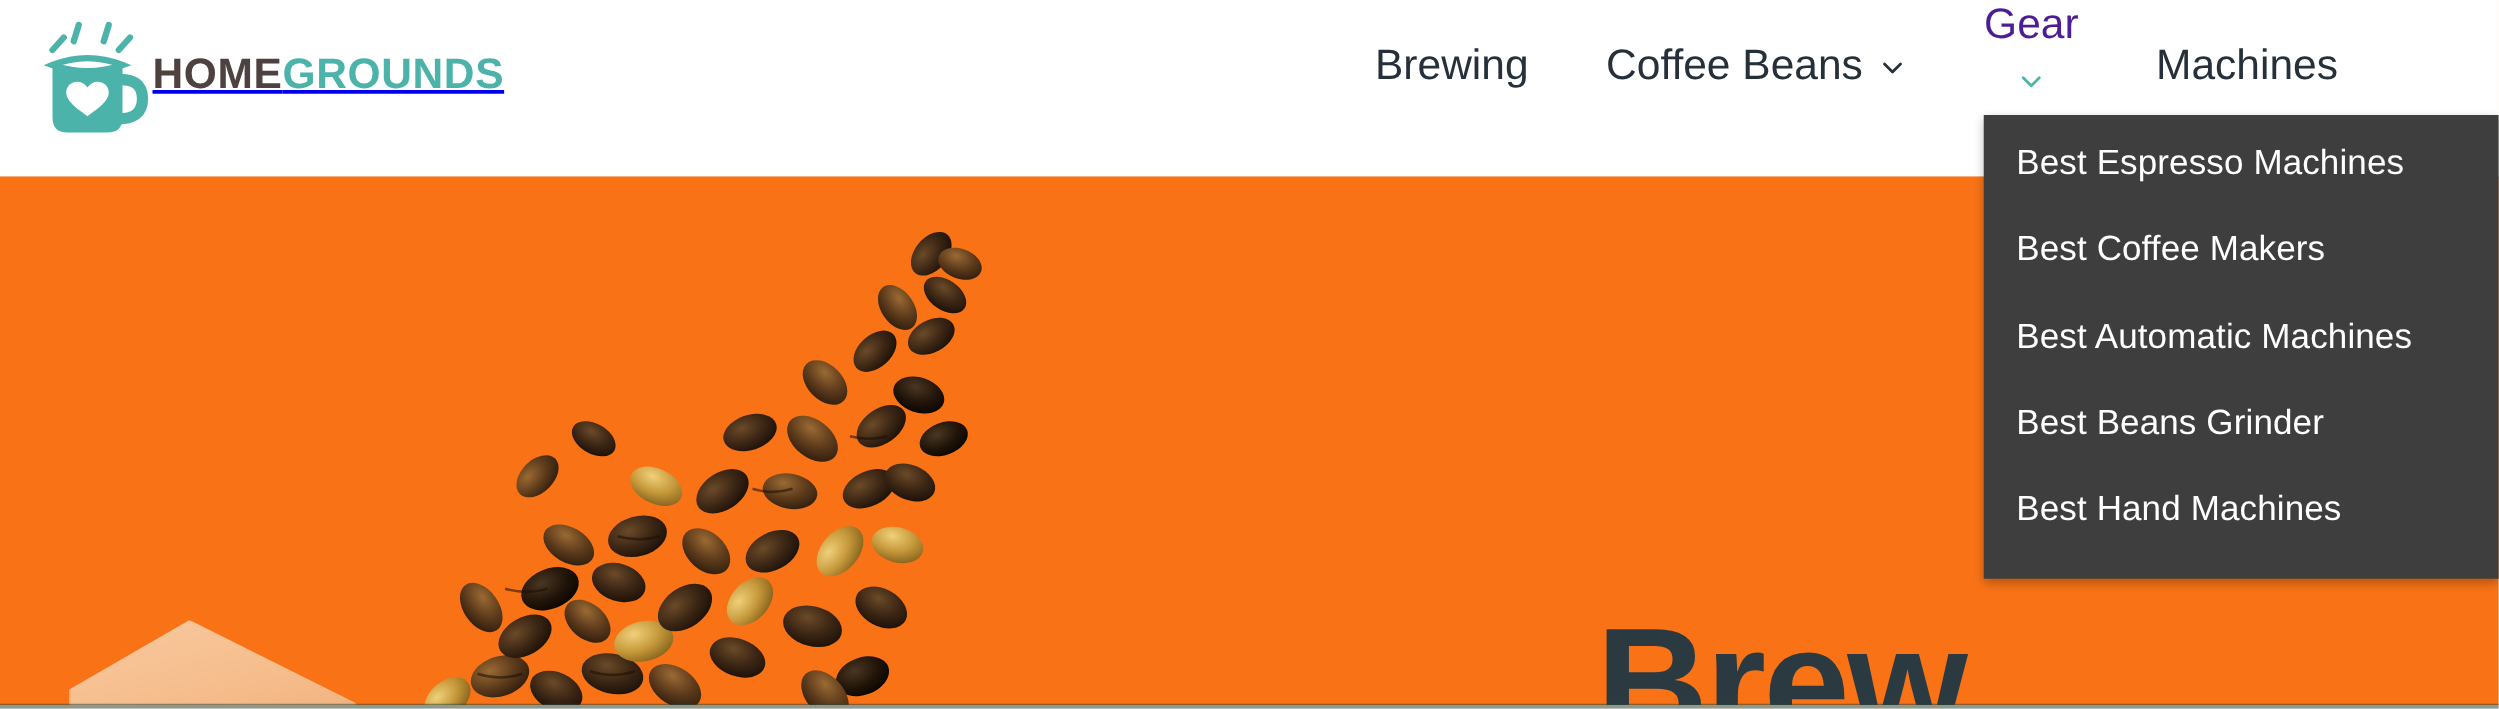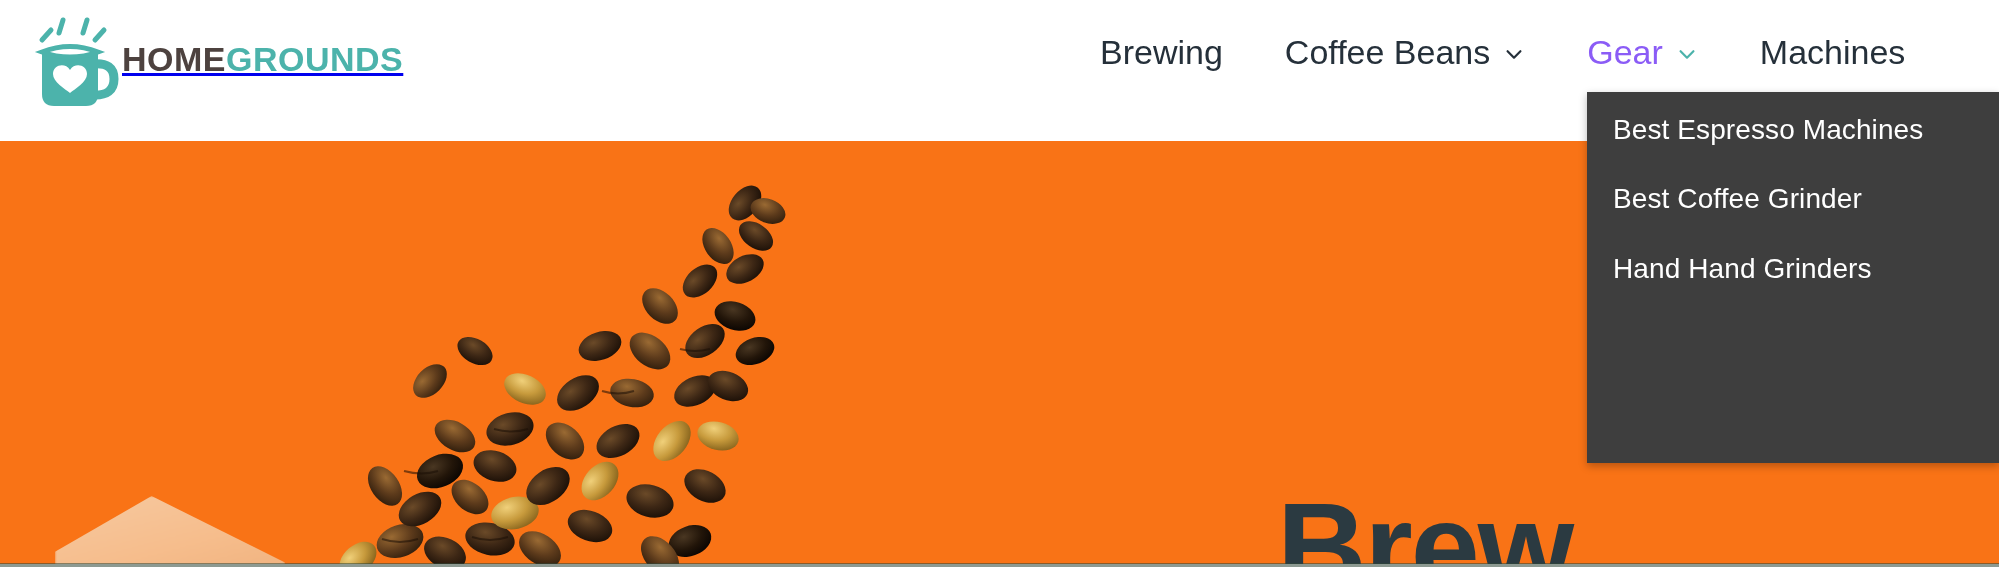--- a/index.html
+++ b/index.html
@@ -38,21 +38,21 @@
   }
   .nav-item {
     position: relative;
     display: flex; align-items: center; gap: 13px;
     font-size: 34px; font-weight: 400; color: #25303a;
     white-space: nowrap;
     height: 104px;
     cursor: pointer;
   }
   .nav-item + .nav-item { margin-left: 62px; align-items: center; }
-  .nav-item.active { color: #8b5cf6; }
+  .nav-item.active { color: #4c1d95; flex-direction: column; }
   .chev { display: inline-block; width: 22px; height: 22px; position: relative; top: 2px; }
   .chev svg { display: block; width: 22px; height: 22px; }
 
   
   .dropdown {
     position: absolute;
     left: 1587px; top: 92px;
     width: 412px; height: 371px;
     background: #3e3e3e;
     box-shadow: 0 3px 8px rgba(0,0,0,.28);
@@ -254,17 +254,19 @@
 
       <div class="nav-item">
         <span>Machines</span>
       </div>
 
     </nav>
   </div>
 
   <div class="dropdown">
     <div class="dd-item">Best Espresso Machines</div>
-    <div class="dd-item">Best Coffee Grinder</div>
-    <div class="dd-item">Hand Hand Grinders</div>
+    <div class="dd-item">Best Coffee Makers</div>
+    <div class="dd-item">Best Automatic Machines</div>
+    <div class="dd-item">Best Beans Grinder</div>
+    <div class="dd-item">Best Hand Machines</div>
   </div>
 
 </div>
 
 </body></html>

